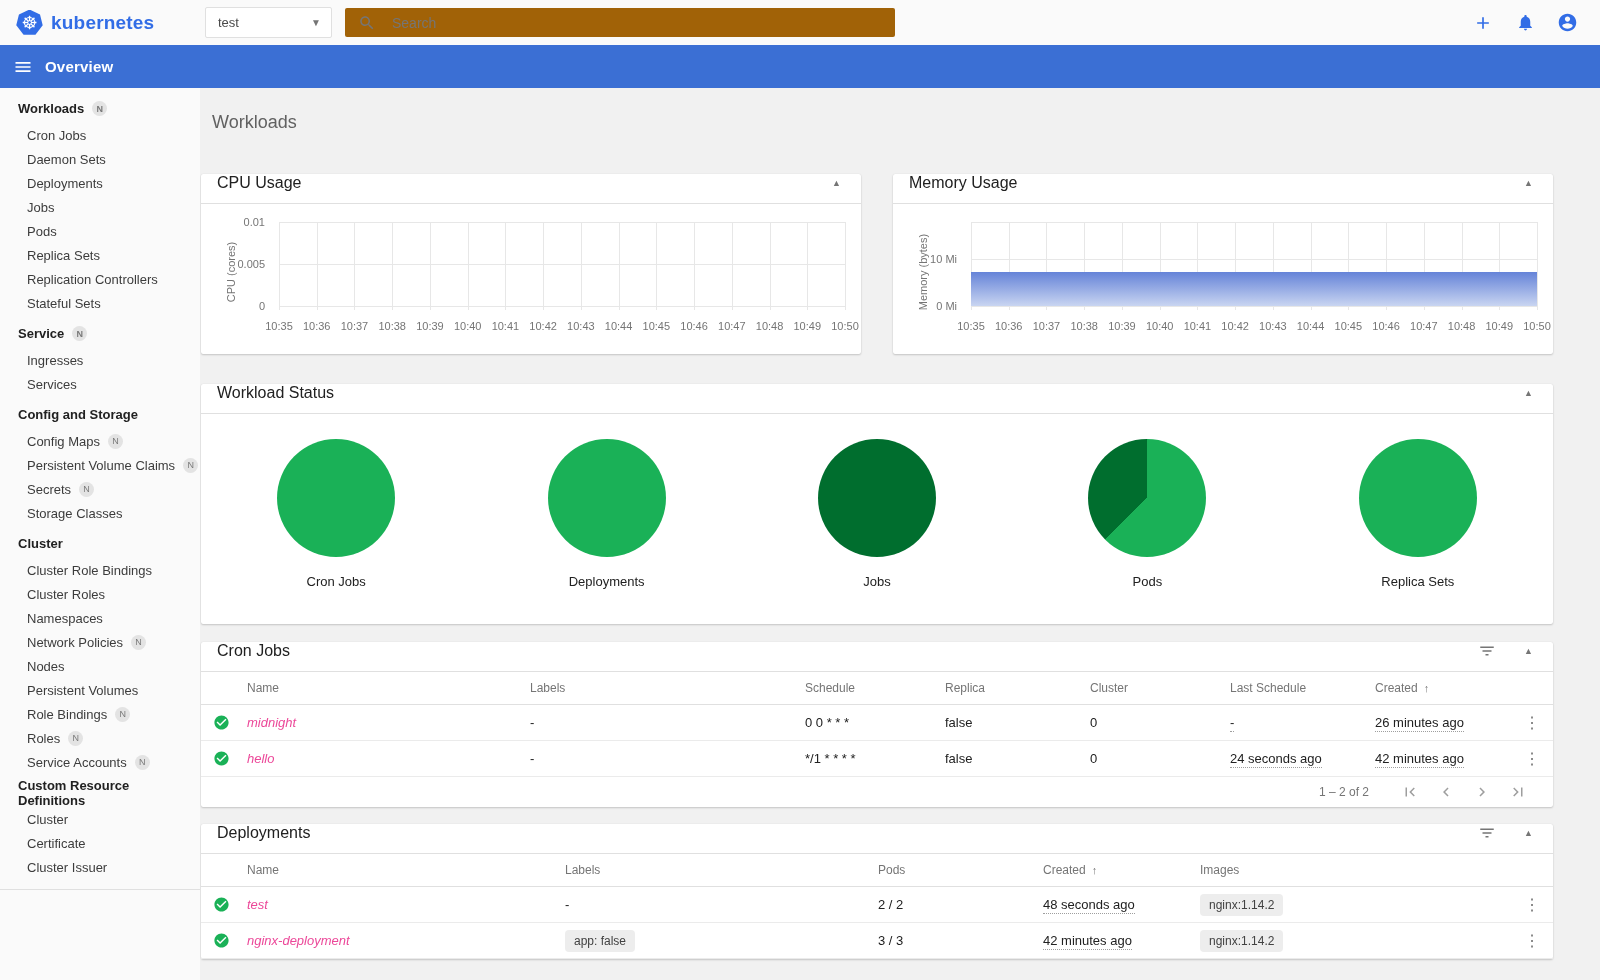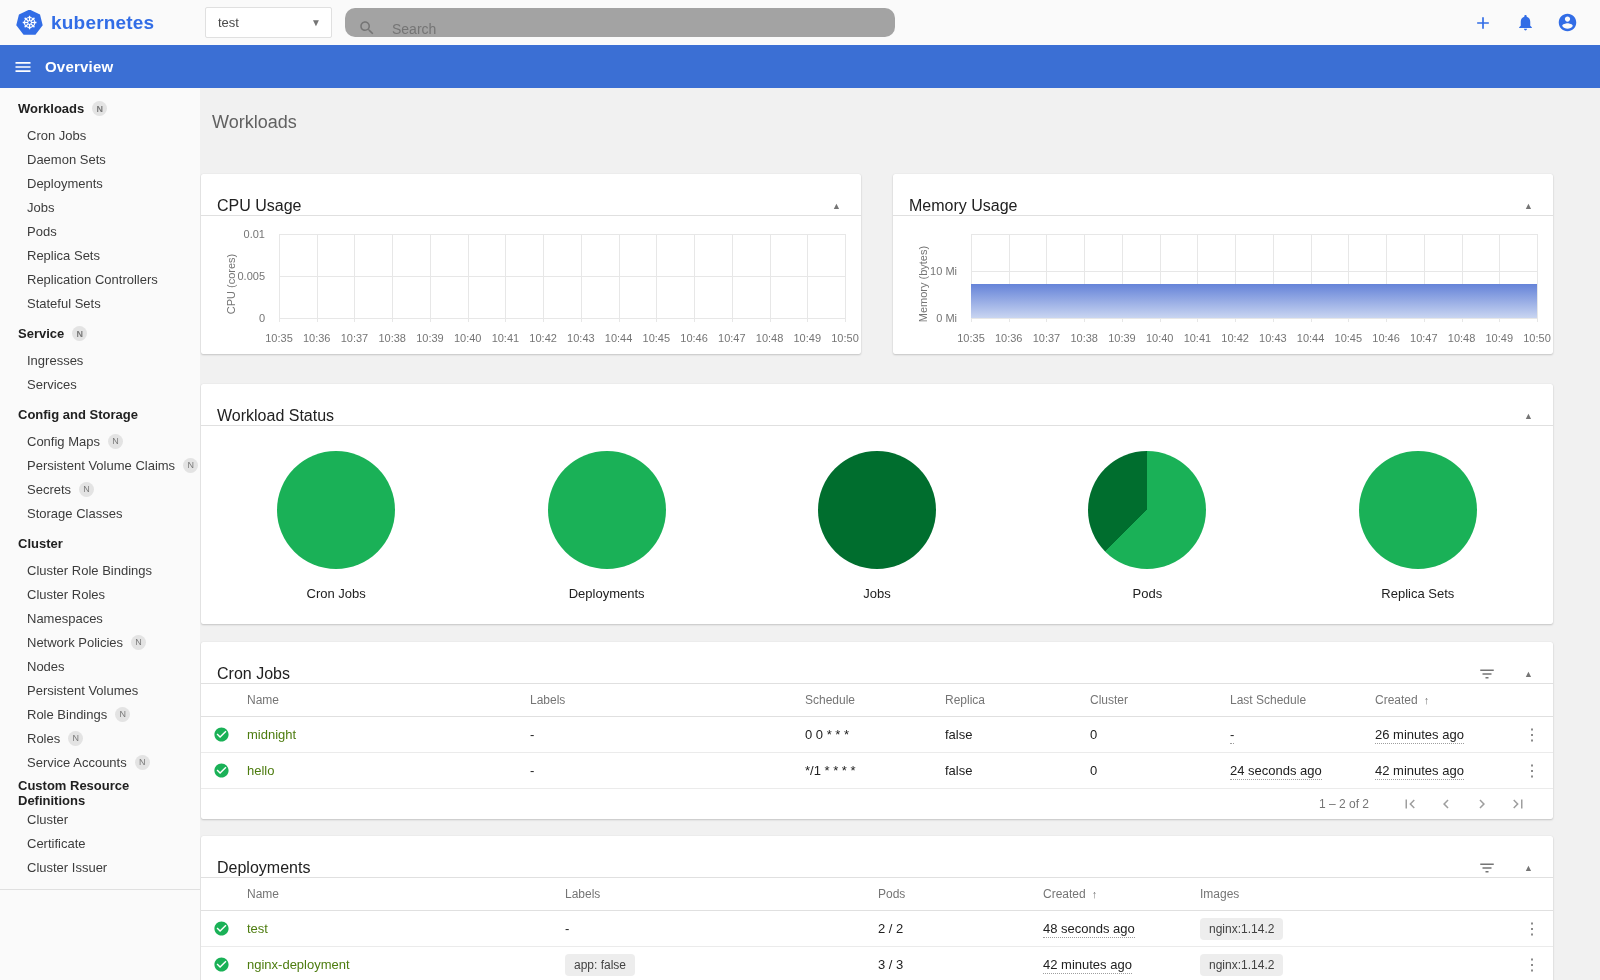--- a/index.html
+++ b/index.html
@@ -11,22 +11,22 @@
   .brandbox { position:absolute; left:16px; top:0; height:45px; display:flex; align-items:center; cursor:pointer; }
   .k8s-hept { width:27px; height:26px; background:#326de6; color:#fff;
     clip-path:polygon(50% 0%,89% 19%,99% 61%,72% 97%,28% 97%,1% 61%,11% 19%);
     display:flex; align-items:center; justify-content:center;
     font-family:"DejaVu Sans", sans-serif; font-size:18px; line-height:26px; }
   .brandname { margin-left:8px; font-size:19px; font-weight:700; color:#326de6; letter-spacing:.2px; }
   .ns-select { position:absolute; left:205px; top:7px; width:127px; height:31px; background:#fff;
     border:1px solid #e0e0e0; border-radius:2px; display:flex; align-items:center; padding:0 10px 0 12px;
     font-size:13px; color:#4a4a4a; cursor:pointer; }
   .ns-select .caret { margin-left:auto; color:#757575; font-size:10px; }
-  .searchbar { position:absolute; left:345px; top:8px; width:550px; height:29px; background:#a3a3a3;
-    border-radius:10px; display:flex; align-items:flex-end; }
+  .searchbar { position:absolute; left:345px; top:8px; width:550px; height:29px; background:#a16207;
+    border-radius:2px; display:flex; align-items:center; }
   .searchbar svg { margin-left:13px; }
   .searchbar input { flex:1; margin-left:16px; border:none; outline:none; background:transparent;
     font-size:14px; color:#212121; font-family:inherit; }
   .searchbar input::placeholder { color:#757575; }
   .head-actions { position:absolute; right:22px; top:0; height:45px; display:flex; align-items:center; gap:20px; }
   .head-actions .hicon { width:22px; height:22px; display:flex; align-items:center; justify-content:center; cursor:pointer; }
 
   
   .appbar { position:absolute; left:0; top:45px; width:1600px; height:43px; background:#3b6fd4;
     display:flex; align-items:center; }
@@ -45,21 +45,21 @@
   .side-divider { height:1px; background:#e0e0e0; margin:10px 0 6px 0; }
   .side-footer-item { display:flex; align-items:center; height:32px; padding-left:18px;
     font-size:13px; font-weight:700; color:#212121; cursor:pointer; }
 
   
   .main { position:absolute; left:200px; top:88px; width:1400px; height:892px; background:#f1f1f1; overflow:hidden; }
   .page-title { margin:24px 0 0 12px; font-size:18px; font-weight:400; color:#616161; }
 
   .card { background:#fff; border-radius:2px;
     box-shadow:0 1px 2px rgba(0,0,0,.18), 0 0 1px rgba(0,0,0,.12); }
-  .card-head { height:42px; display:flex; align-items:flex-end; padding:0 16px; border-bottom:1px solid #e0e0e0; }
+  .card-head { height:30px; display:flex; align-items:flex-start; padding:0 16px; border-bottom:1px solid #e0e0e0; }
   .card-title { font-size:16px; color:#212121; }
   .flex-spacer { flex:1; }
   .collapse-arrow { color:#757575; font-size:9px; cursor:pointer; padding:4px; }
   .filter-btn { margin-right:24px; cursor:pointer; display:flex; }
 
   
   .charts-row { display:flex; gap:32px; margin:41px 47px 0 1px; }
   .chart-card { height:180px; }
   .chart-card.cpu { width:660px; }
   .chart-card.mem { flex:1; }
@@ -86,21 +86,21 @@
   .table-card { margin:18px 47px 0 1px; }
   .dep-card { margin-top:17px; }
   .cron-grid { display:grid; grid-template-columns:34px 283px 275px 140px 145px 140px 145px 1fr 44px;
     align-items:center; padding:0 12px; }
   .dep-grid { display:grid; grid-template-columns:34px 318px 313px 165px 157px 1fr 44px;
     align-items:center; padding:0 12px; }
   .thead { height:33px; font-size:12px; color:#757575; border-bottom:1px solid #e0e0e0; }
   .trow { height:36px; font-size:13px; color:#212121; border-bottom:1px solid #ebebeb; }
   .sort-arrow { color:#757575; margin-left:6px; font-size:11px; }
   .status-icon { display:flex; align-items:center; }
-  .row-link { color:#4d7c0f; text-decoration:none; cursor:pointer; }
+  .row-link { color:#ec4899; text-decoration:none; cursor:pointer;font-style:italic; }
   .dotted { display:inline; border-bottom:1px dotted #9e9e9e; padding-bottom:1px; cursor:default; }
   .chip { display:inline-block; background:#ededed; border-radius:4px; padding:4px 9px;
     font-size:12px; color:#424242; white-space:nowrap; }
   .kebab { color:#757575; font-size:16px; justify-self:end; cursor:pointer; width:18px; text-align:center; }
   .tfoot { height:30px; display:flex; align-items:center; justify-content:flex-end;
     padding-right:26px; font-size:12px; color:#757575; }
   .page-icons { display:flex; gap:18px; margin-left:32px; }
   .pgbtn { cursor:pointer; display:flex; }
 </style>
 </head>

